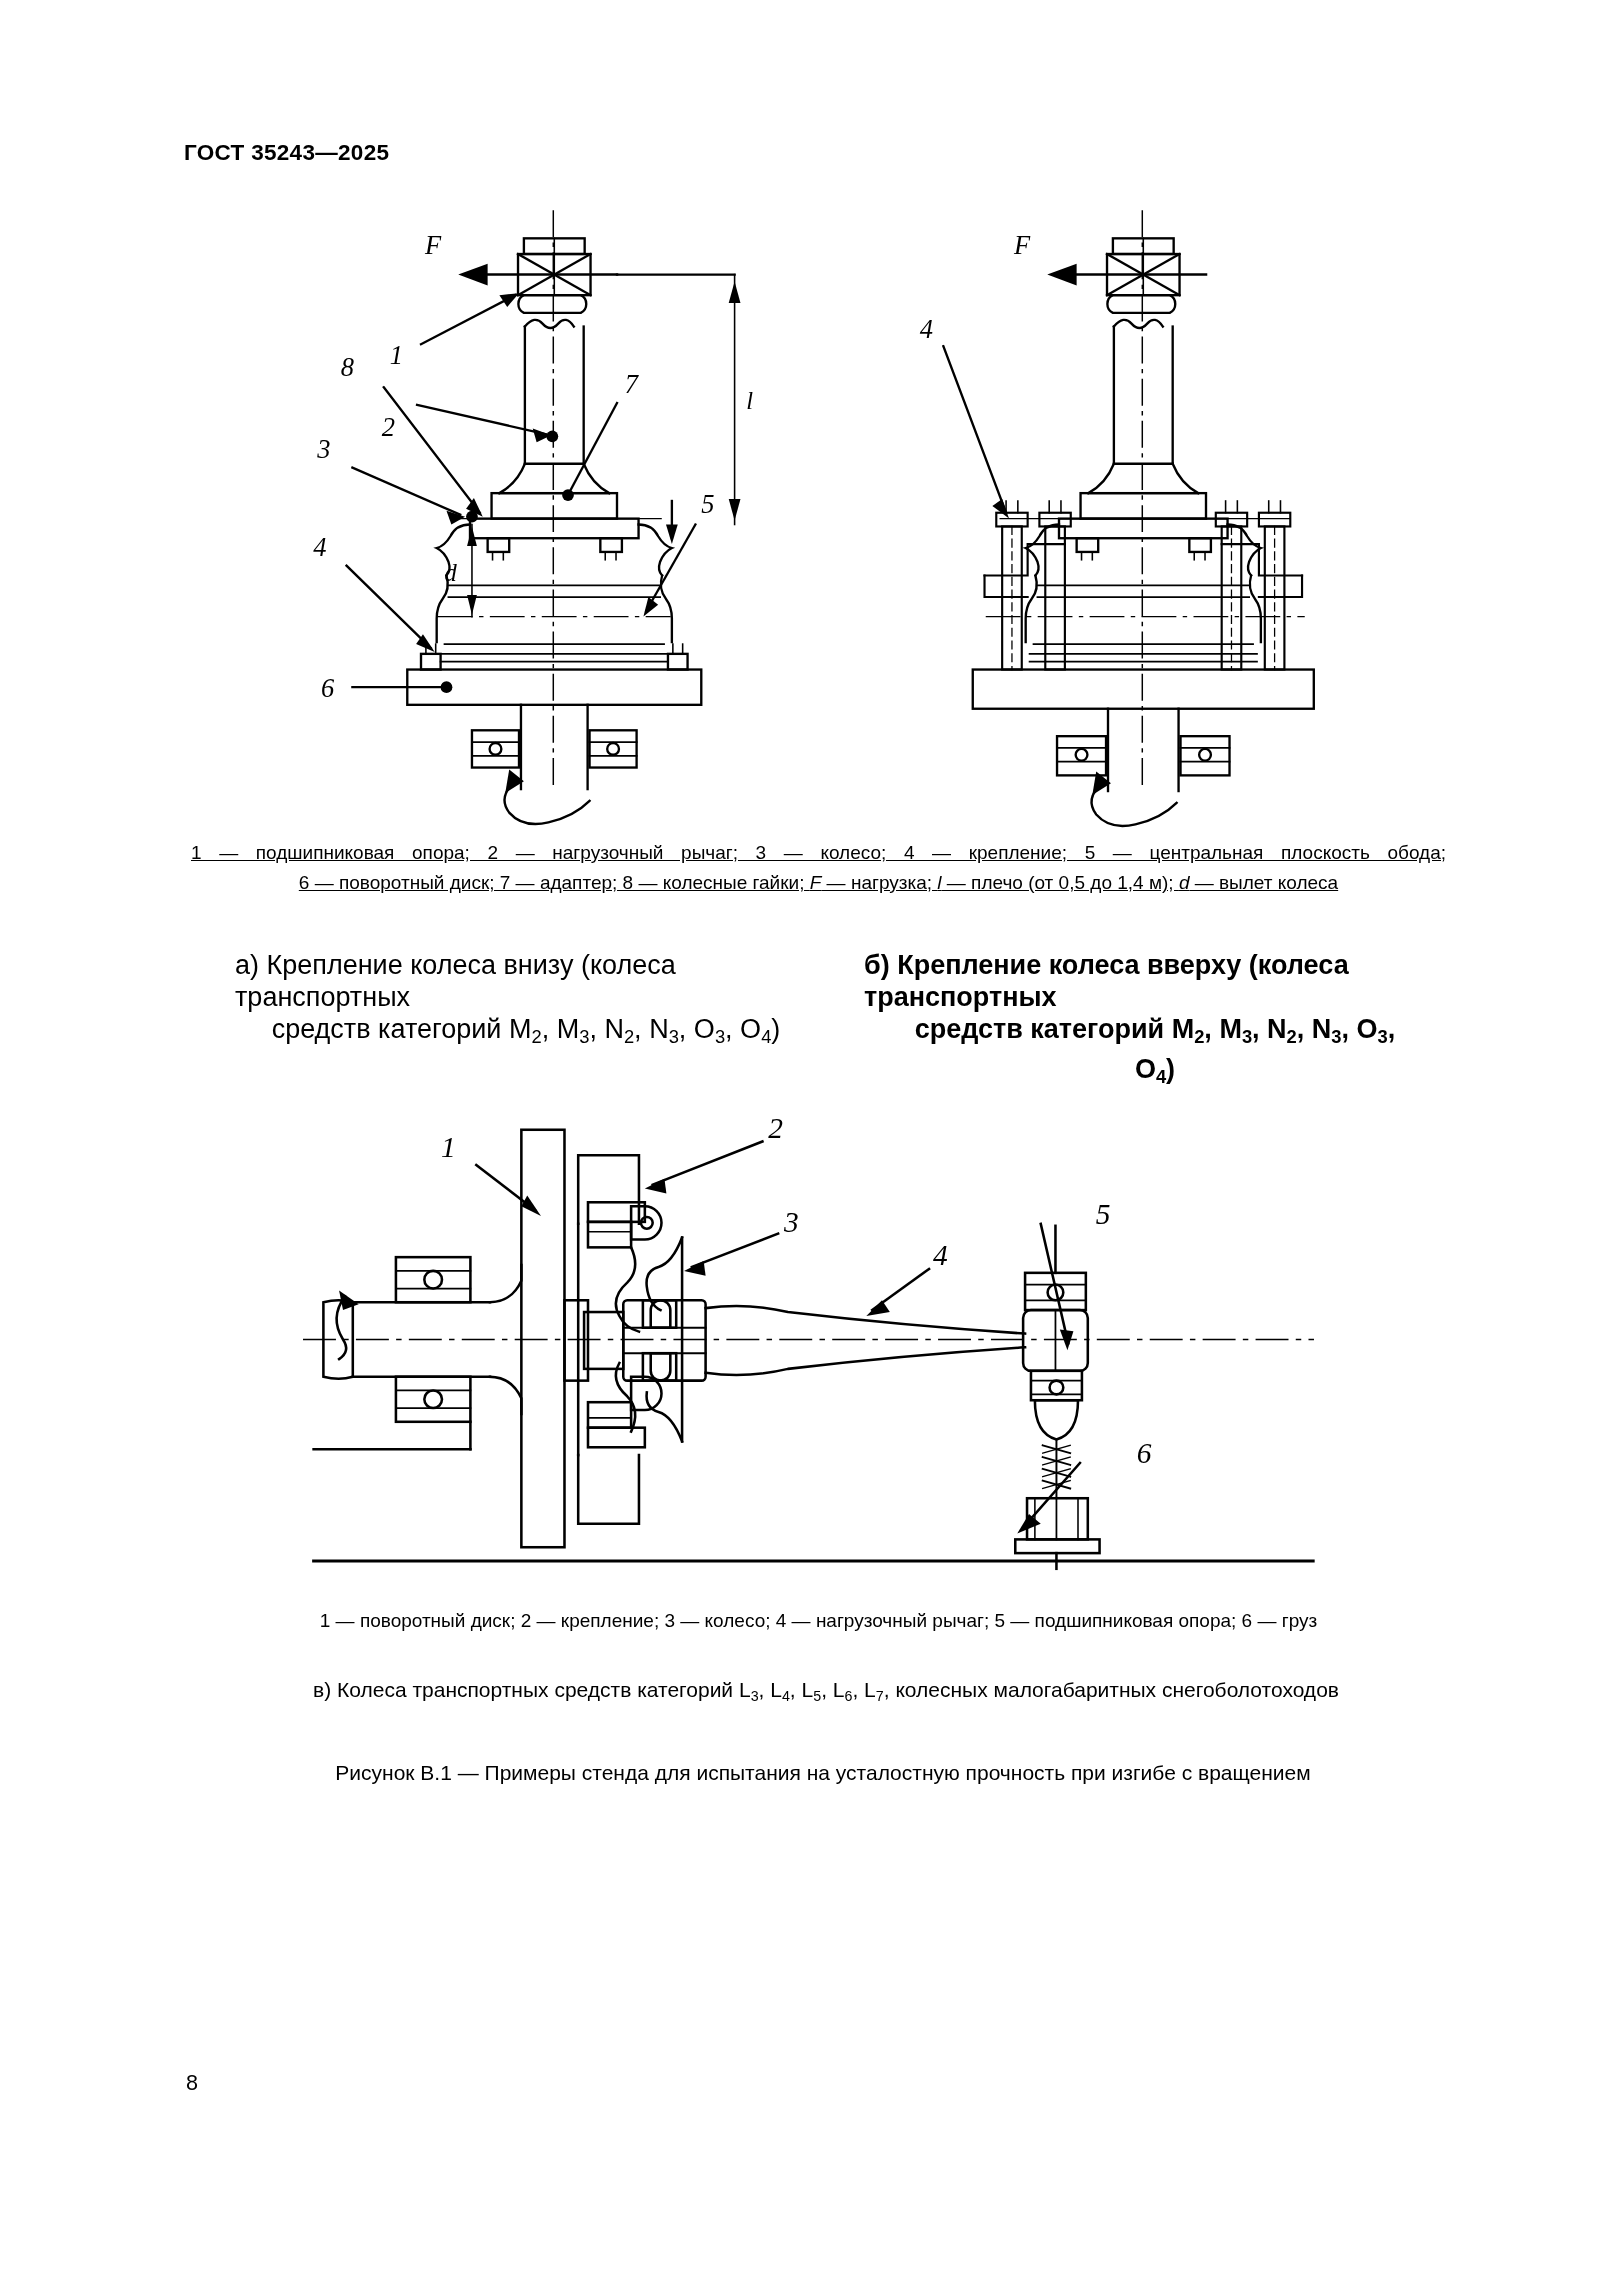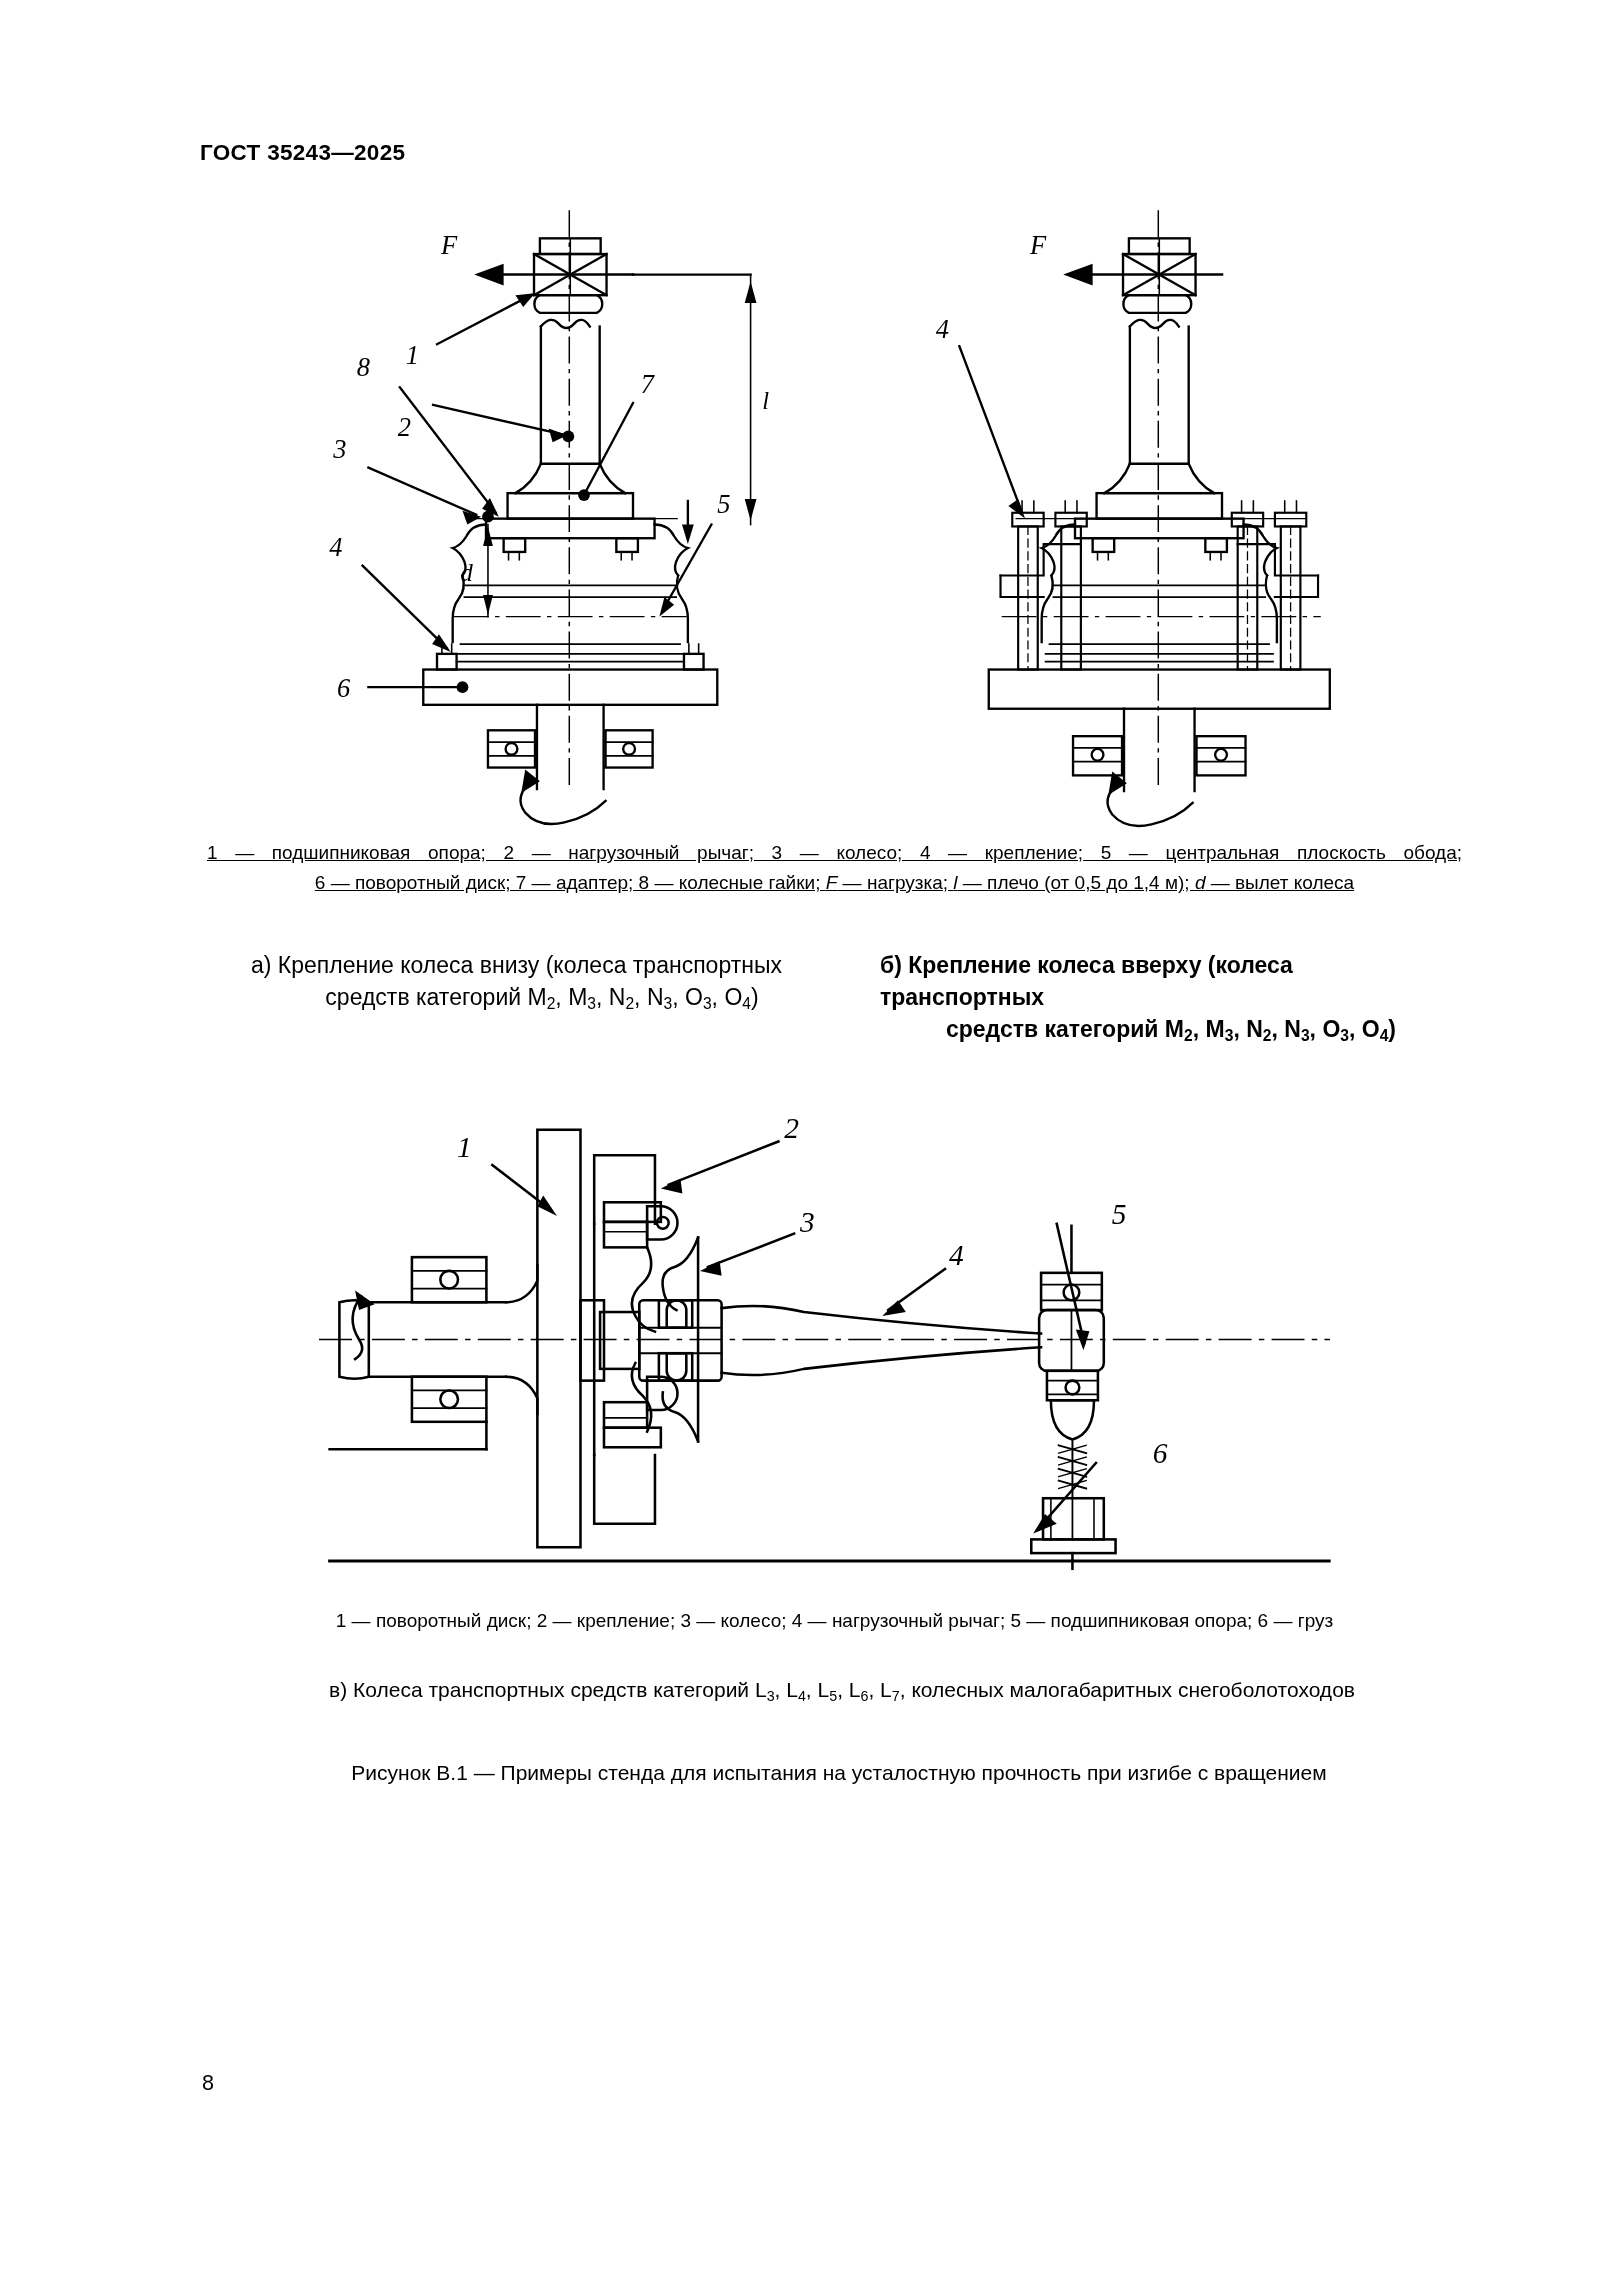--- a/index.html
+++ b/index.html
@@ -11,21 +11,20 @@
     width: 1621px;
     height: 2293px;
     position: relative;
     font-family: "Liberation Sans", sans-serif;
     color: #000000;
     overflow: hidden;
   }
   .page {
     position: absolute;
     inset: 0;
-    margin-left: 16px;
   }
   .hdr {
     position: absolute;
     left: 184px;
     top: 140px;
     font-size: 22.5px;
     font-weight: bold;
     letter-spacing: 0.3px;
     white-space: nowrap;
   }
@@ -66,21 +65,21 @@
 
   .subcaps {
     position: absolute;
     left: 0;
     top: 949px;
     width: 1621px;
     height: 88px;
   }
   .subcap {
     position: absolute;
-    font-size: 23px;
+    font-size: 27px;
     line-height: 32px;
     width: 549px;
   }
   .subcap .ln1 { display: block; padding-left: 0; }
   .subcap .ln2 { display: block; text-align: center; padding-left: 33px; }
   .subcap-a { left: 235px; }
   .subcap-b { left: 864px; font-weight: bold; }
 
   .legend2 {
     position: absolute;

